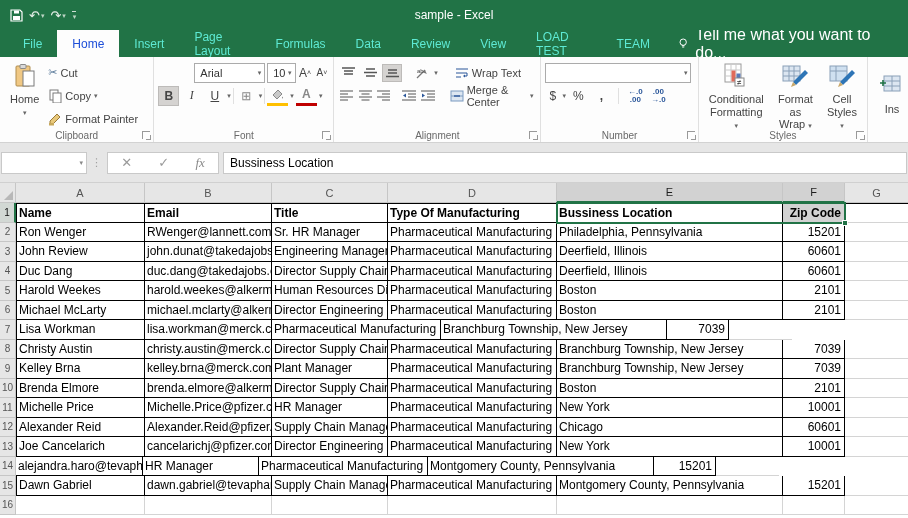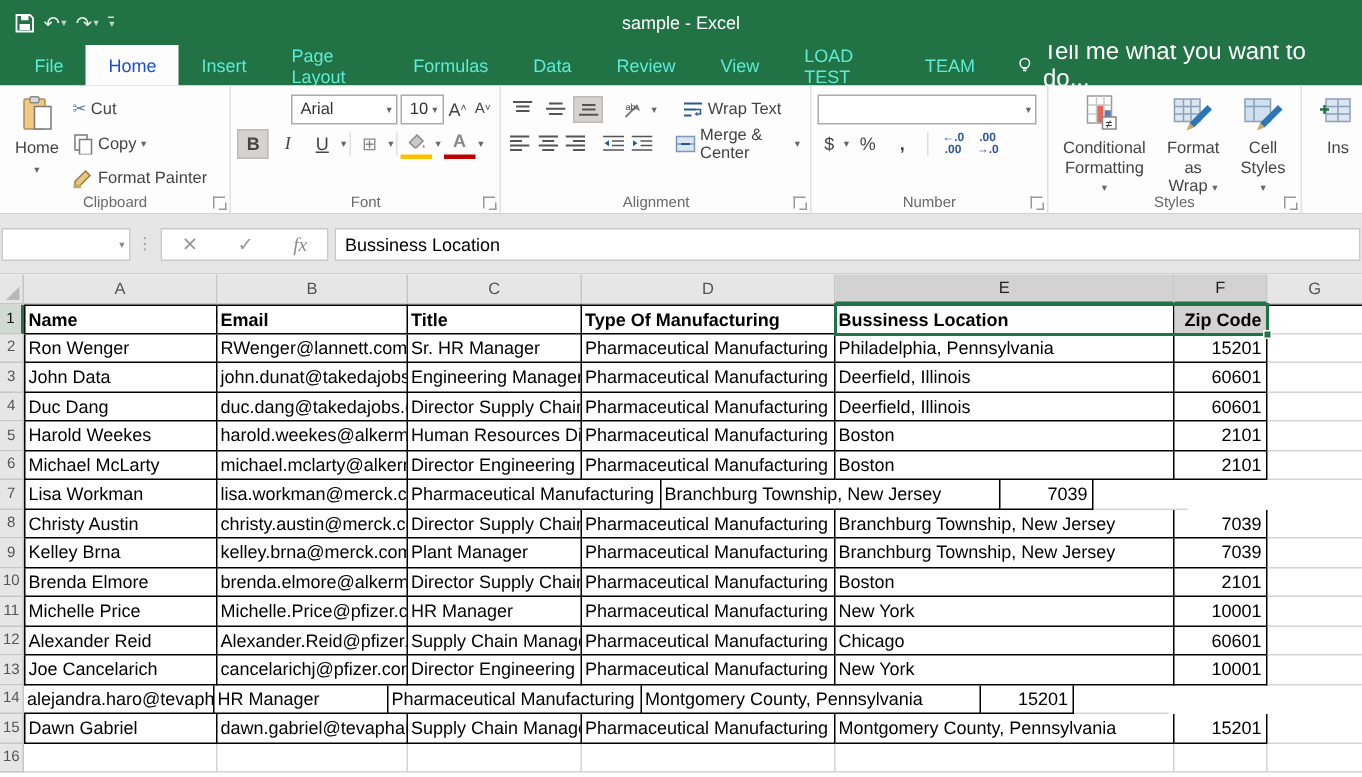--- a/index.html
+++ b/index.html
@@ -339,21 +339,21 @@
           <path d="M2 9h17M8 4v15" stroke="#8aa0b8"></path>
           <path d="M12 20L24 8l3 3-12 12z" fill="#2e75b6"></path>
           <path d="M12 20l-2 5 5-2z" fill="#c9a86a"></path>
         </svg>
       <span class="cap"><span>Cell</span><br><span>Styles</span> <span class="arrow">▾</span></span>
     </div>
     <span class="glabel">Styles</span>
     <span class="launcher"></span>
   </div>
 
-  <div class="rgroup" style="width:40px; border-right:none;">
+  <div class="rgroup" style="width:40px; border-right:none;align-items:center;">
     <div class="bigbtn">
       <svg class="icon24" viewBox="0 0 28 28">
           <rect x="6" y="4" width="16" height="15" fill="#dce6f1" stroke="#8aa0b8"></rect>
           <path d="M6 9h16M6 14h16M14 4v15" stroke="#8aa0b8"></path>
           <path d="M2 11h6M5 8v6" stroke="#217346" stroke-width="1.6"></path>
         </svg>
       <span class="cap">Ins</span>
     </div>
   </div>
 </div>
@@ -401,21 +401,21 @@
         <div class="cell cA tb first">Ron Wenger</div>
         <div class="cell cB tb">RWenger@lannett.com</div>
         <div class="cell cC tb">Sr. HR Manager</div>
         <div class="cell cD tb">Pharmaceutical Manufacturing</div>
         <div class="cell cE tb">Philadelphia, Pennsylvania</div>
         <div class="cell cF tb num">15201</div>
         <div class="cell cG"></div>
       </div>
       <div class="gr">
         <div class="rowhead">3</div>
-        <div class="cell cA tb first">John Data</div>
+        <div class="cell cA tb first">John Review</div>
         <div class="cell cB tb">john.dunat@takedajobs.com</div>
         <div class="cell cC tb">Engineering Manager</div>
         <div class="cell cD tb">Pharmaceutical Manufacturing</div>
         <div class="cell cE tb">Deerfield, Illinois</div>
         <div class="cell cF tb num">60601</div>
         <div class="cell cG"></div>
       </div>
       <div class="gr">
         <div class="rowhead">4</div>
         <div class="cell cA tb first">Duc Dang</div>

